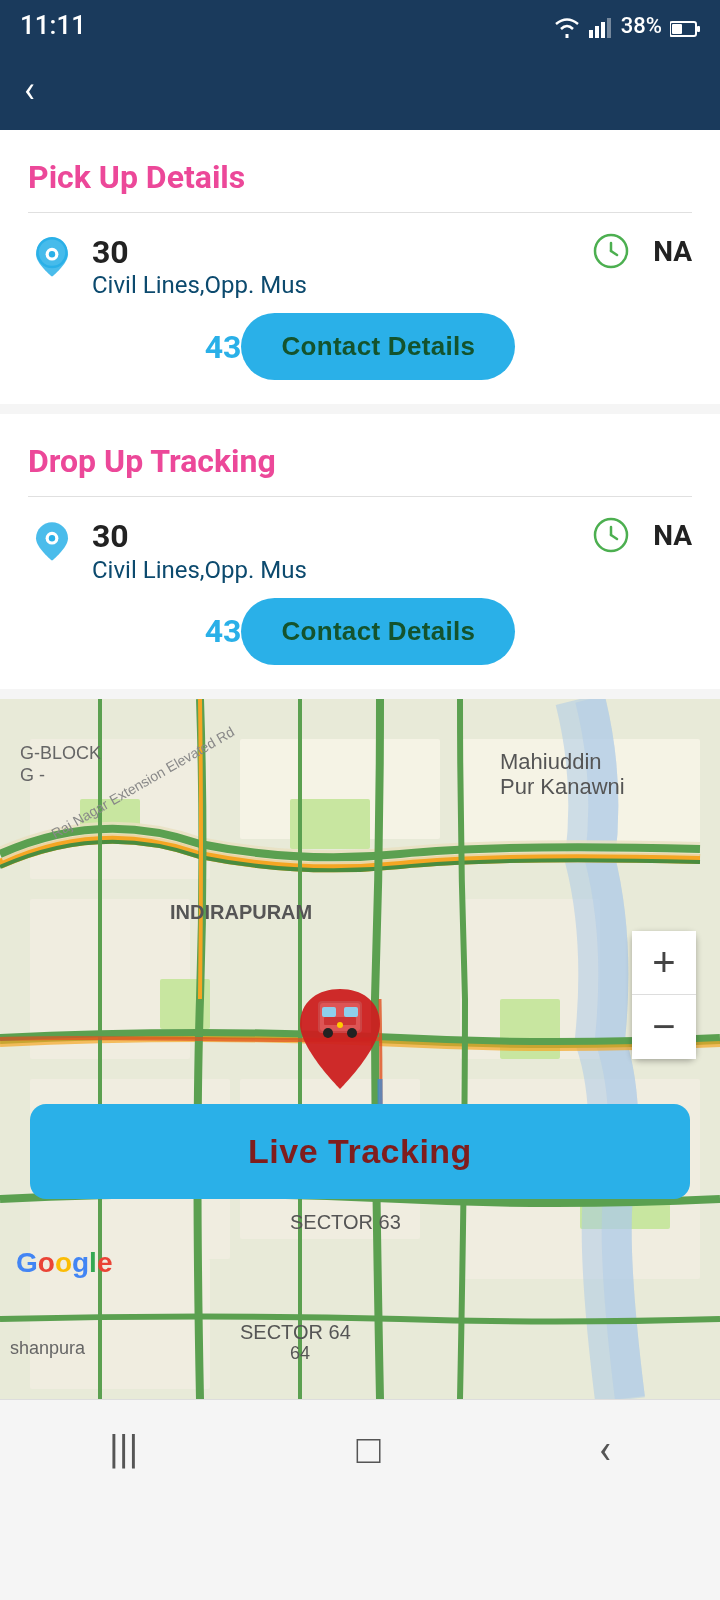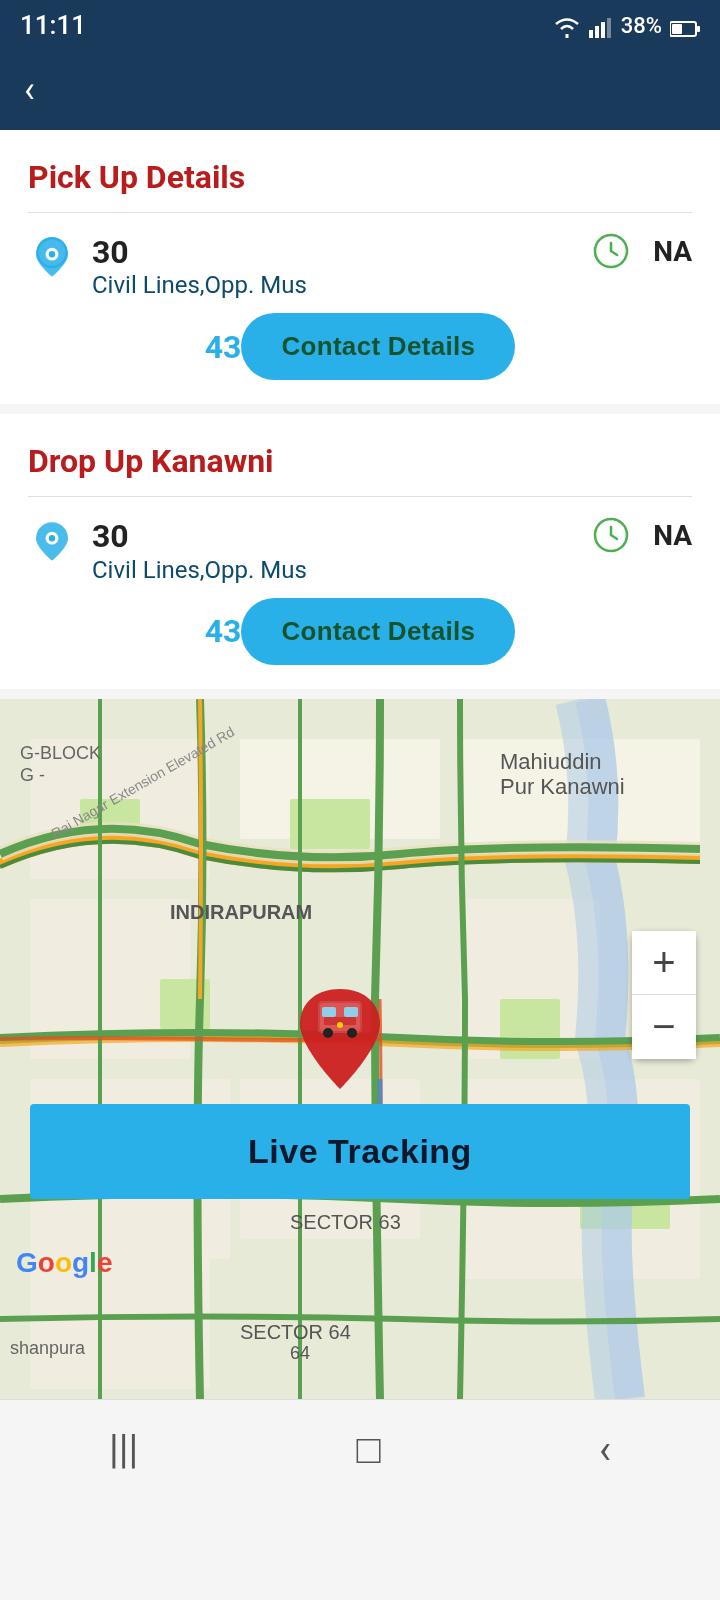--- a/index.html
+++ b/index.html
@@ -54,21 +54,21 @@
 
     
     .section {
       background: white;
       margin-bottom: 10px;
       padding: 28px 28px 24px 28px;
     }
     .section-title {
       font-size: 32px;
       font-weight: 700;
-      color: #b91c1c;
+      color: #ec4899;
       margin-bottom: 16px;
     }
     .divider {
       height: 1px;
       background: #e0e0e0;
       margin-bottom: 20px;
     }
 
     .detail-row {
       display: flex;
@@ -150,23 +150,23 @@
       height: 100%;
     }
 
     
     .live-tracking-btn {
       position: absolute;
       bottom: 200px;
       left: 30px;
       right: 30px;
       background: #2ab0e8;
-      color: #0f172a;
+      color: #7f1d1d;
       border: none;
-      border-radius: 4px;
+      border-radius: 16px;
       padding: 28px;
       font-size: 34px;
       font-weight: 700;
       cursor: pointer;
       text-align: center;
       letter-spacing: 0.5px;
     }
 
     
     .map-zoom {
@@ -279,21 +279,21 @@
     </div>
   </div>
 
   <div class="bottom-row">
     <span class="route-number">43</span>
     <button class="contact-btn">Contact Details</button>
   </div>
 </div>
 
 <div class="section">
-  <div class="section-title">Drop Up Kanawni</div>
+  <div class="section-title">Drop Up Tracking</div>
   <div class="divider"></div>
 
   <div class="detail-row">
     <div class="detail-left">
       <svg class="location-icon" viewBox="0 0 48 60">
         <path d="M24 4 C13 4 4 13 4 24 C4 36 24 52 24 52 C24 52 44 36 44 24 C44 13 35 4 24 4Z" fill="#2ab0e8" opacity="0.85"></path>
         <circle cx="24" cy="24" r="8" fill="white"></circle>
         <circle cx="24" cy="24" r="4" fill="#2ab0e8"></circle>
       </svg>
       <div>

